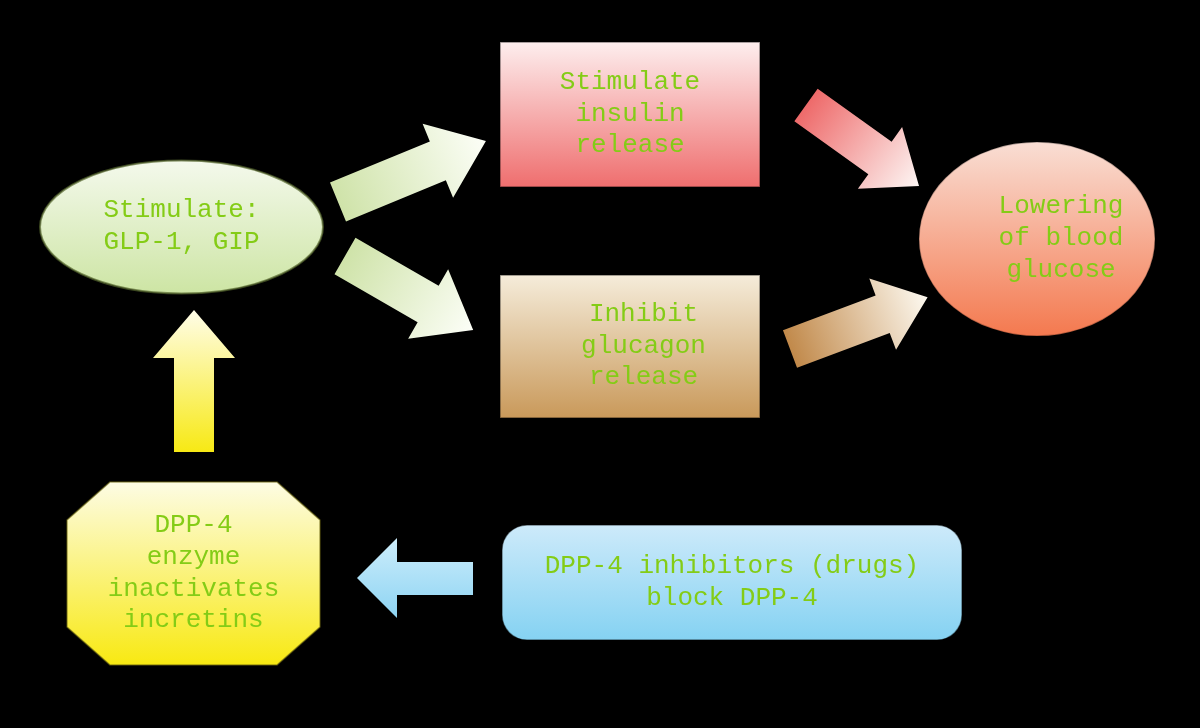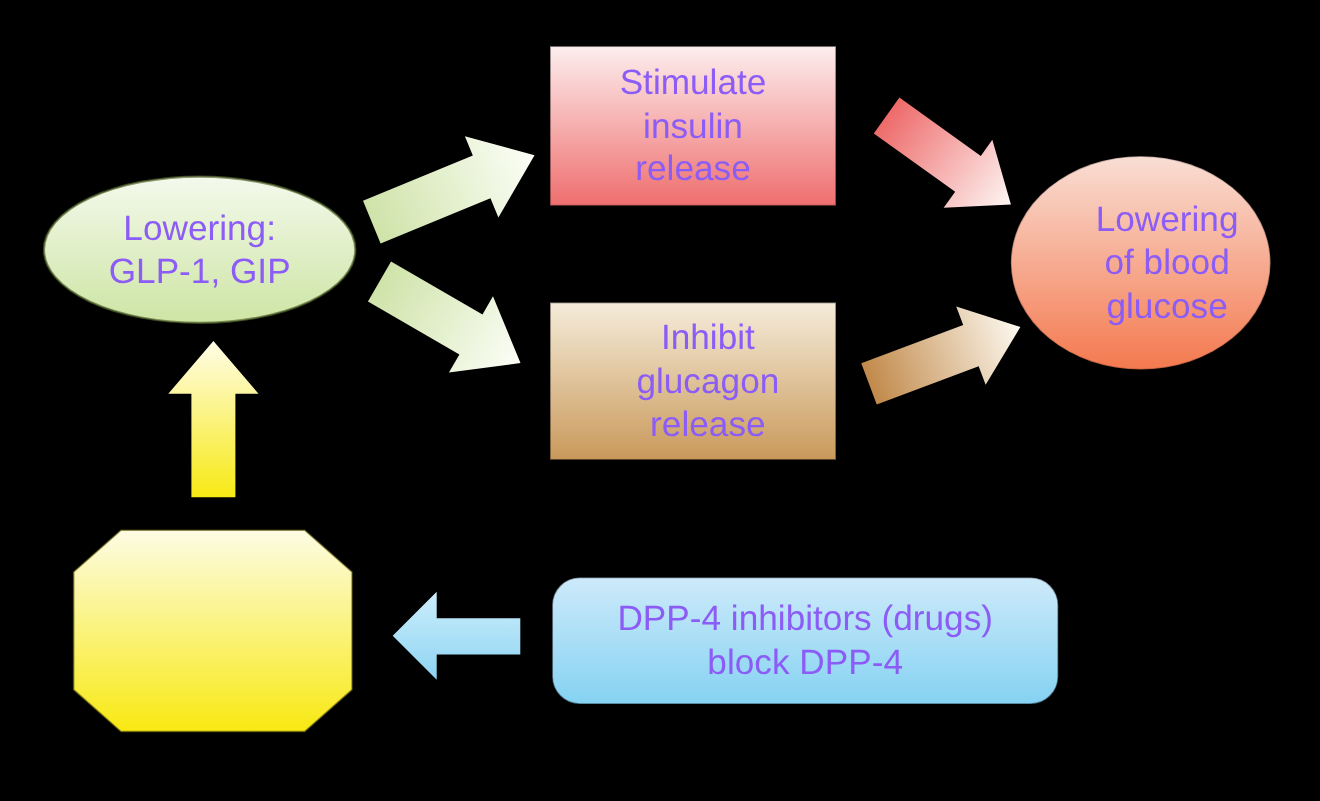--- a/index.html
+++ b/index.html
@@ -20,24 +20,25 @@
     left: 0;
     top: 0;
   }
   .label {
     position: absolute;
     display: flex;
     align-items: center;
     justify-content: center;
     text-align: center;
     white-space: pre-line;
-    color: #8b5cf6;
-    font-size: 32px;
+    color: #84cc16;
+    font-size: 26px;
     line-height: 1.23;
     pointer-events: none;
+    font-family: Liberation Mono, monospace;
   }
   .lbl-incretins      { left: 41px;  top: 161px; width: 281px; height: 132px; }
   .lbl-stimulate      { left: 500px; top: 42px;  width: 260px; height: 145px; }
   .lbl-inhibit        { left: 500px; top: 275px; width: 287px; height: 143px; }
   .lbl-lowering       { left: 943px; top: 142px; width: 236px; height: 194px; }
   .lbl-dpp4-enzyme    { left: 67px;  top: 482px; width: 253px; height: 183px; }
   .lbl-dpp4-inhibitors{ left: 502px; top: 525px; width: 460px; height: 115px; border-radius: 11px; }
 </style>
 </head>
 <body>
@@ -116,27 +117,31 @@
     <polygon points="357,578 397,538 397,562 473,562 473,595 397,595 397,618" fill="url(#grad-arr-blue)"></polygon>
 
     <ellipse cx="181.5" cy="227" rx="141.5" ry="66.5" fill="url(#grad-incretins)" stroke="#55662e" stroke-opacity="0.7" stroke-width="2"></ellipse>
     <rect x="500" y="42" width="260" height="145" fill="url(#grad-stimulate)" stroke="#000000" stroke-opacity="0.45" stroke-width="1.5"></rect>
     <rect x="500" y="275" width="260" height="143" fill="url(#grad-inhibit)" stroke="#000000" stroke-opacity="0.45" stroke-width="1.5"></rect>
     <ellipse cx="1037" cy="239" rx="118" ry="97" fill="url(#grad-lowering)" stroke="#000000" stroke-opacity="0.25" stroke-width="1.5"></ellipse>
     <polygon points="110,482 277,482 320,520 320,627 277,665 110,665 67,627 67,520" fill="url(#grad-dpp4)" stroke="#6b6510" stroke-opacity="0.6" stroke-width="1.5"></polygon>
     <rect x="502" y="525" width="460" height="115" rx="25" fill="url(#grad-inhibitors)" stroke="#000000" stroke-opacity="0.45" stroke-width="1.5"></rect>
   </svg>
 
-  <div class="label lbl-incretins">Lowering:
+  <div class="label lbl-incretins">Stimulate:
 GLP-1, GIP</div>
   <div class="label lbl-stimulate">Stimulate
 insulin
 release</div>
   <div class="label lbl-inhibit">Inhibit
 glucagon
 release</div>
   <div class="label lbl-lowering">Lowering
 of blood
 glucose</div>
+  <div class="label lbl-dpp4-enzyme">DPP-4
+enzyme
+inactivates
+incretins</div>
   <div class="label lbl-dpp4-inhibitors">DPP-4 inhibitors (drugs)
 block DPP-4</div>
 
 </div>
 
 </body></html>

